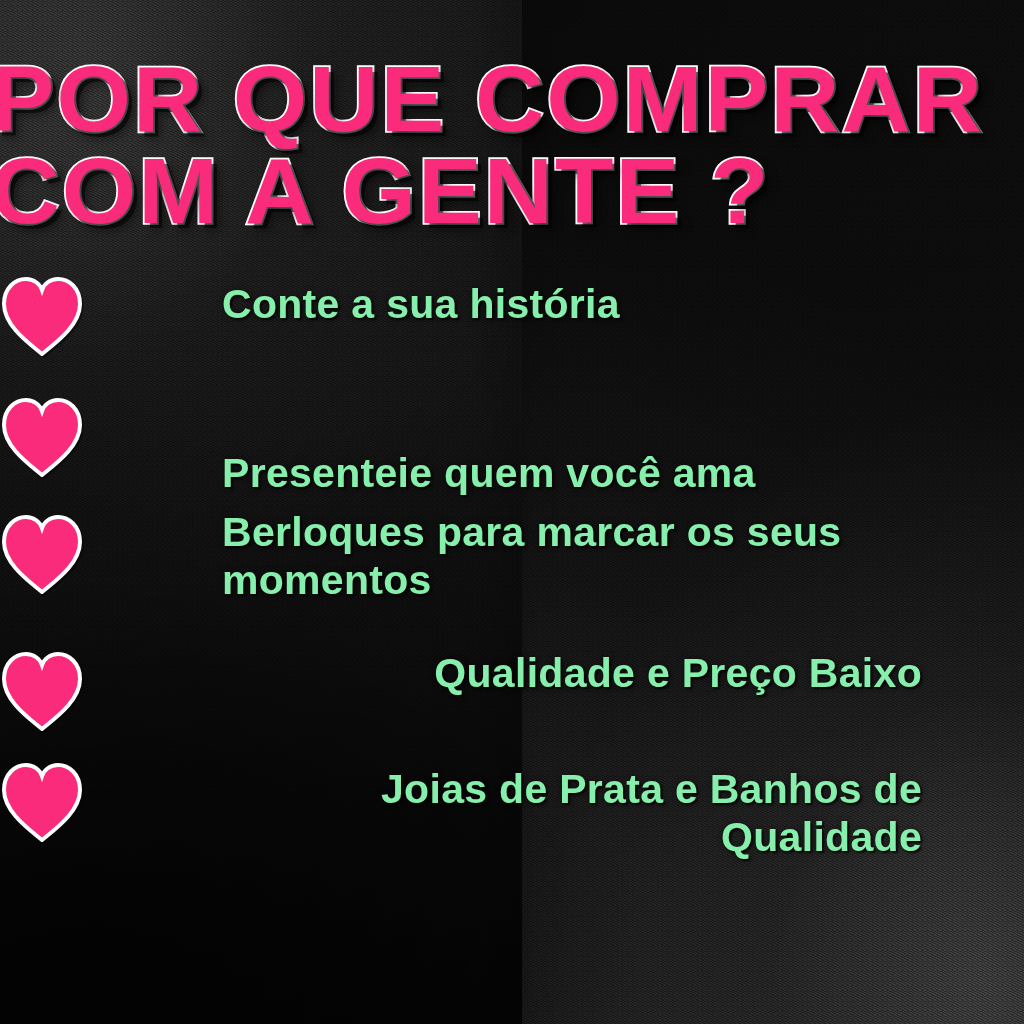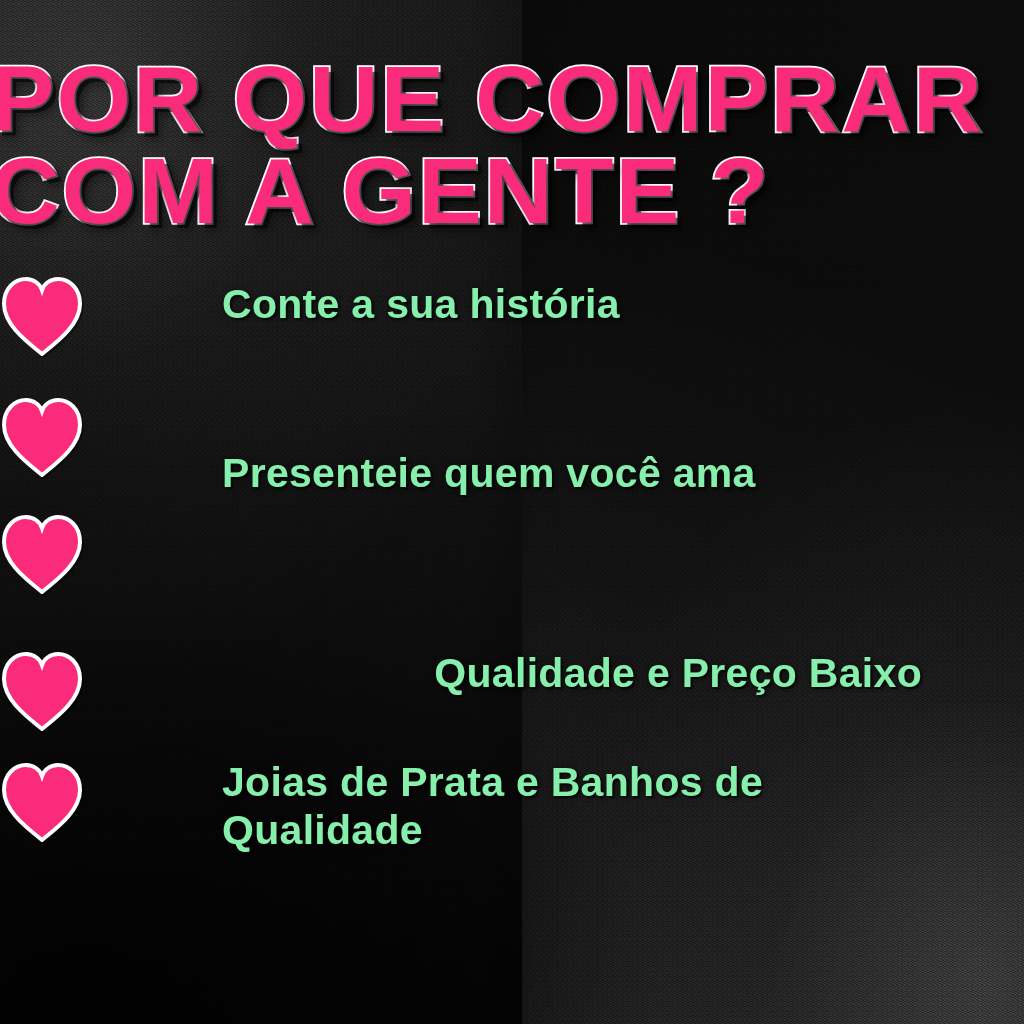--- a/index.html
+++ b/index.html
@@ -159,21 +159,21 @@
       2px 2px 2px rgba(0,0,0,0.75),
       0 0 6px rgba(0,0,0,0.45);
     white-space: pre-line;
   }
   
   .list-item.i0 .item-text { top: 18px; }
   .list-item.i1 .item-text { top: 18px; margin-top: 48px; }
   .list-item.i2 .item-text { top: 18px; }
   .list-item.i3 .item-text { top: 4px; }
   .list-item.i4 .item-text { top: 24px; text-align: right; }
-  .list-item.i5 .item-text { top: 12px; }
+  .list-item.i5 .item-text { top: 19px; text-align: right; }
 
   .list-item.i3 .heart { top: 10px; }
   .list-item.i4 .heart { top: 26px; }
   .list-item.i5 .heart { top: 16px; }
 </style>
 </head>
 <body>
 
 <div id="poster">
 
@@ -212,20 +212,22 @@
         <span class="item-text">Presenteie quem você ama</span>
       </div>
 
 
       <div class="list-item i3">
         <span class="heart">
           <svg viewBox="0 0 84 80" xmlns="http://www.w3.org/2000/svg">
             <path d="M42 78 C 30 68, 4 50, 4 28 C 4 12, 15 3, 26 3 C 34 3, 40 8, 42 14 C 44 8, 50 3, 58 3 C 69 3, 80 12, 80 28 C 80 50, 54 68, 42 78 Z" fill="#FB2B7C" stroke="#FFFFFF" stroke-width="4"></path>
           </svg>
         </span>
+        <span class="item-text">Berloques para marcar os seus
+momentos</span>
       </div>
 
       <div class="list-item i4">
         <span class="heart">
           <svg viewBox="0 0 84 80" xmlns="http://www.w3.org/2000/svg">
             <path d="M42 78 C 30 68, 4 50, 4 28 C 4 12, 15 3, 26 3 C 34 3, 40 8, 42 14 C 44 8, 50 3, 58 3 C 69 3, 80 12, 80 28 C 80 50, 54 68, 42 78 Z" fill="#FB2B7C" stroke="#FFFFFF" stroke-width="4"></path>
           </svg>
         </span>
         <span class="item-text">Qualidade e Preço Baixo</span>
       </div>

